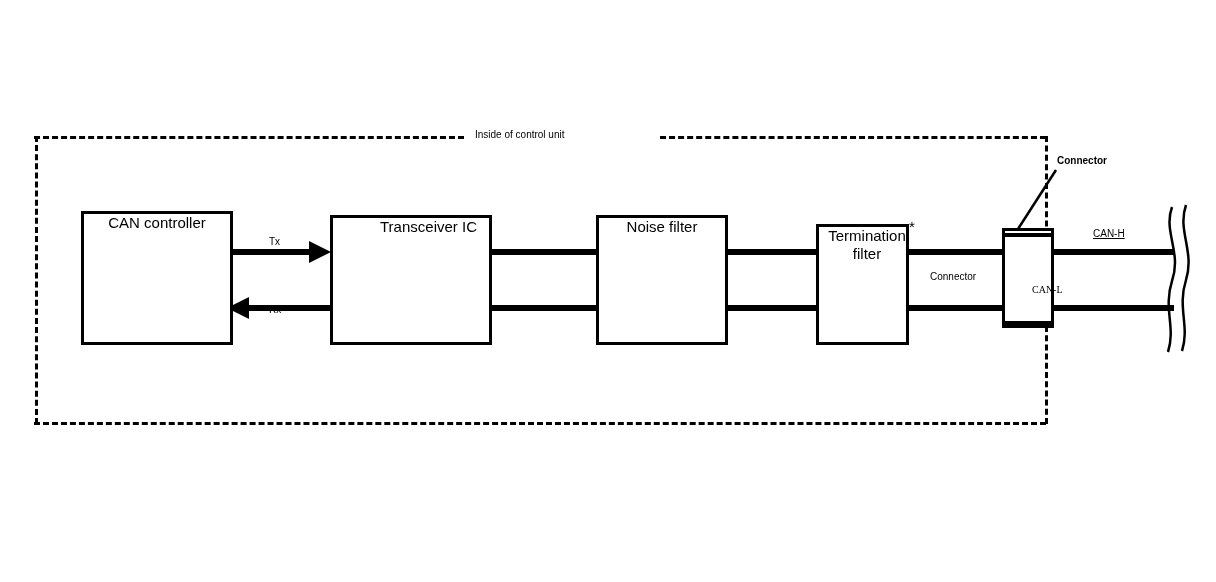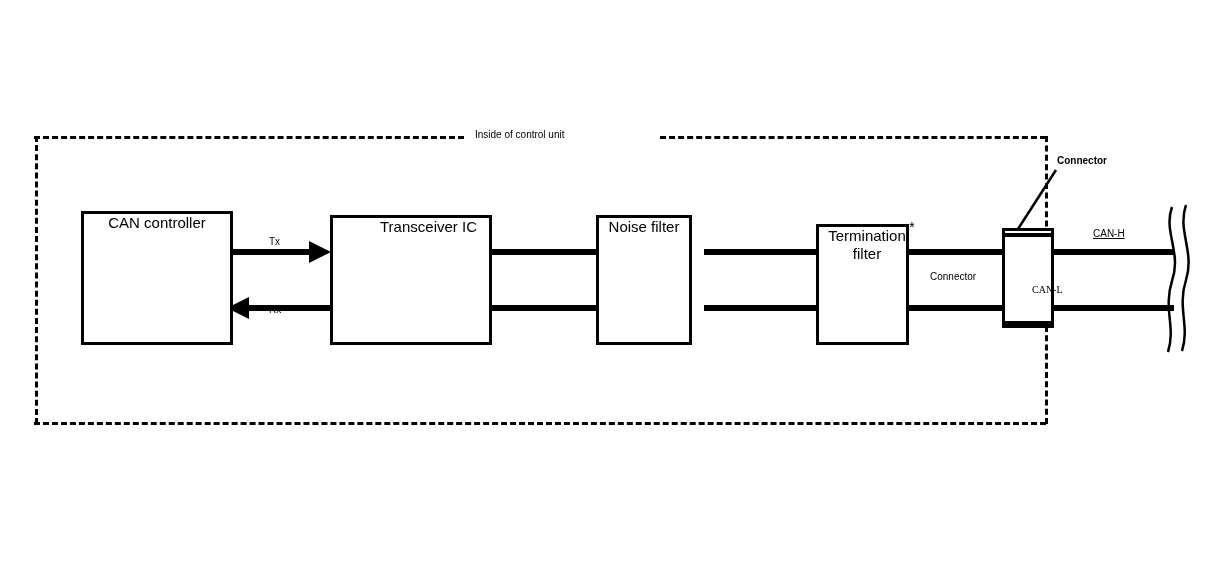--- a/index.html
+++ b/index.html
@@ -159,21 +159,21 @@
   <div class="tlabel plain" style="left:269px; top:304px;">Rx</div>
 
   <div class="block" style="left:81px; top:211px; width:152px; height:134px;">
     <span class="lbl">CAN controller</span>
   </div>
 
   <div class="block" style="left:330px; top:215px; width:162px; height:130px;padding-left:35px;">
     <span class="lbl">Transceiver IC</span>
   </div>
 
-  <div class="block" style="left:596px; top:215px; width:96px; height:130px;">
+  <div class="block" style="left:596px; top:215px; width:132px; height:130px;">
     <span class="lbl">Noise filter</span>
   </div>
 
   <div class="block" style="left:816px; top:224px; width:93px; height:121px;padding-left:9px;">
     <span class="lbl">
       <span>Termination</span><br>
       <span>filter</span>
       <span class="star">*</span>
     </span>
   </div>

